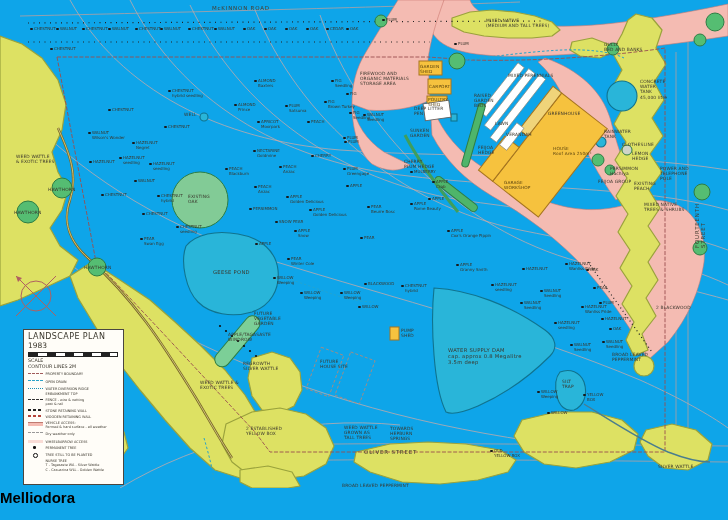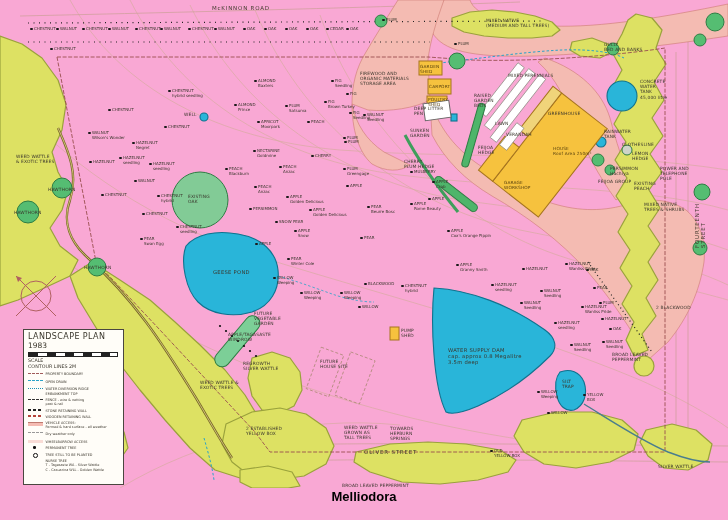--- a/index.html
+++ b/index.html
@@ -1,16 +1,16 @@
 <!DOCTYPE html>
 <html><head>
 <meta charset="utf-8">
 <style>
   html,body{margin:0;padding:0;background:#fff;}
-  #stage{position:relative;width:728px;height:520px;background:#f9a8d4;overflow:hidden;
+  #stage{position:relative;width:728px;height:520px;background:#0ea5e9;overflow:hidden;
          font-family:"DejaVu Sans",sans-serif;}
   #mapsvg{position:absolute;left:0;top:0;}
   #labels{position:absolute;left:0;top:0;width:728px;height:488px;}
   .lbl{position:absolute;color:#3a362c;white-space:pre-line;line-height:1.18;}
   .tree{font-size:4px;}
   .tree::before{content:"";position:absolute;left:-3.6px;top:1px;width:2.2px;height:2.2px;
                 border-radius:50%;background:#1a1a1a;}
   .area{font-size:4.4px;letter-spacing:.15px;}
   .big{font-size:5.2px;letter-spacing:.3px;}
   .bldg{font-size:4.3px;color:#5a430f;}
@@ -34,23 +34,23 @@
   .sym-stone{height:2px;background:repeating-linear-gradient(90deg,#222 0 3px,transparent 3px 5px);}
   .sym-wood{height:2px;background:repeating-linear-gradient(90deg,#b5443a 0 3px,transparent 3px 5px);}
   .sym-vehicle{height:3.5px;background:#f4bbb2;border-top:.8px solid #c07a70;}
   .sym-dry{border-top:1px dashed #999;}
   .sym-barrow{height:3px;background:#f9dcd6;}
   .sym-treedot::after{content:"";position:absolute;left:5px;top:0;width:2.6px;height:2.6px;
                       border-radius:50%;background:#111;}
   .sym-treeopen::after{content:"";position:absolute;left:5px;top:0;width:2.6px;height:2.6px;
                        border-radius:50%;border:.7px solid #111;}
   .sym-nurse{}
-  #caption{position:absolute;left:0;top:489px;width:728px;text-align:center;
+  #caption{position:absolute;left:0;top:489px;width:728px;text-align:left;
            font-family:"Liberation Sans","DejaVu Sans",sans-serif;font-weight:bold;
-           font-size:13px;color:#000;}
+           font-size:15px;color:#000;}
 </style>
 </head>
 <body>
 
 <div id="stage">
 
   <svg id="mapsvg" width="728" height="488" viewBox="0 0 728 488">
 
     <g fill="none" stroke="#d9aaa2" stroke-width="0.7">
       <path d="M 70,0 C 120,90 220,140 340,150 C 480,160 600,150 728,170"></path>

